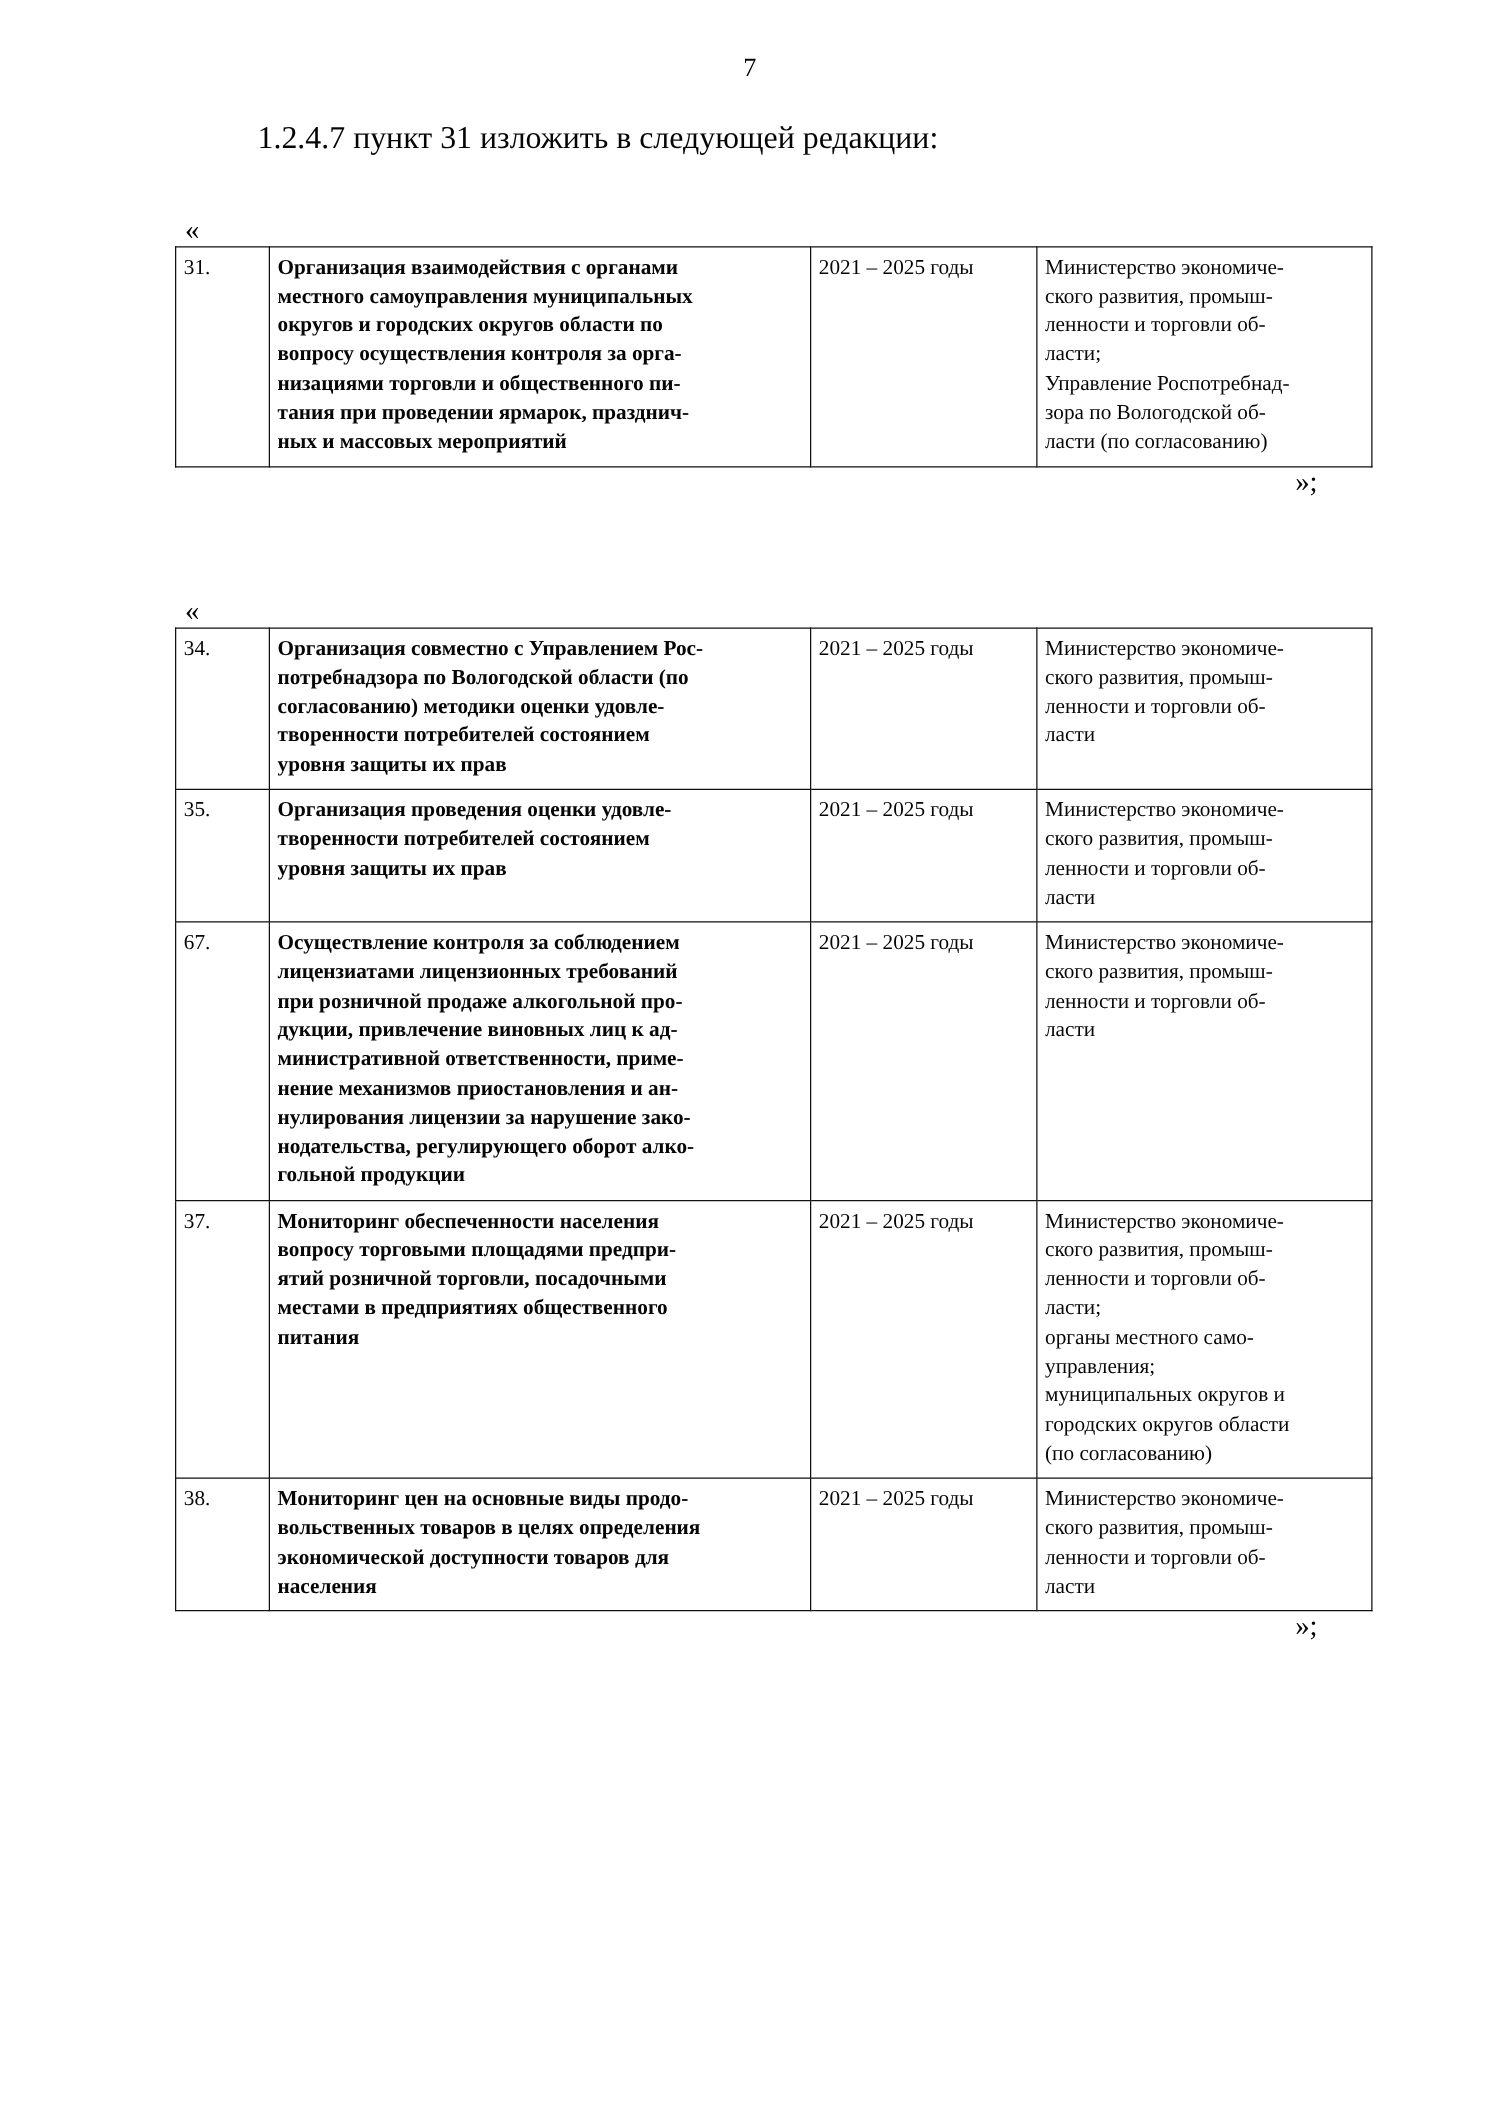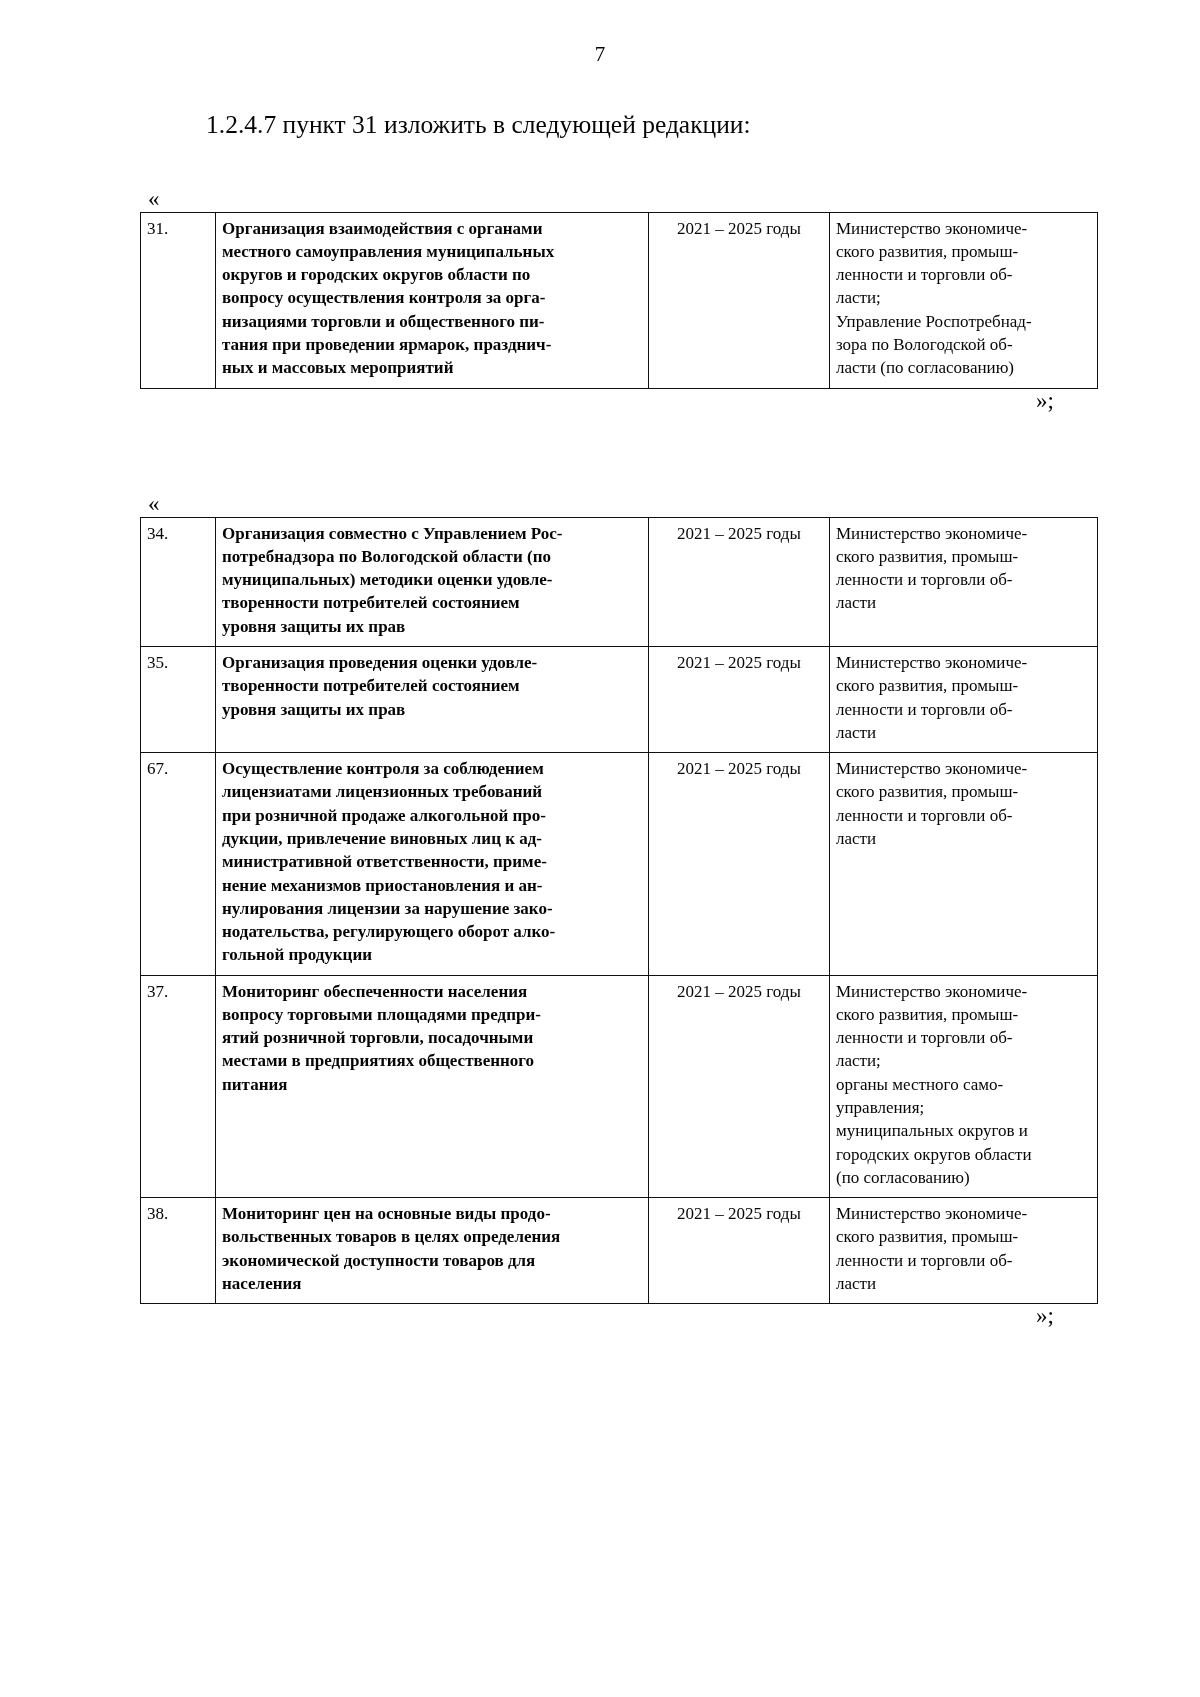--- a/index.html
+++ b/index.html
@@ -26,21 +26,21 @@
     position: absolute;
     top: 42px;
     left: 0;
     width: 1200px;
     text-align: center;
     font-size: 21px;
     letter-spacing: 0.2px;
   }
   .content {
     position: absolute;
-    top: 110px;
+    top: 95px;
     left: 140px;
     width: 930px;
   }
   .section-heading {
     font-size: 25.5px;
     line-height: 1.2;
     text-indent: 66px;
     margin: 0;
     padding: 0;
     white-space: nowrap;
@@ -76,21 +76,21 @@
     text-align: left;
     padding-left: 7px;
   }
   td.col-measure {
     width: 420px;
     font-weight: bold;
   }
   td.col-term {
     width: 168px;
     white-space: nowrap;
-    text-align: center;
+    text-align: left;
     padding-left: 5px;
   }
   td.col-exec {
     width: 255px;
   }
   .gap-md { height: 34px; }
   .gap-lg { height: 46px; }
   .cell-line { display: block; white-space: nowrap; }
 </style>
 </head>
@@ -144,21 +144,21 @@
     <table class="doc-table">
       <tbody>
 
         <tr>
           <td class="col-num">
             <span>34.</span>
           </td>
           <td class="col-measure">
             <span class="cell-line">Организация совместно с Управлением Рос-</span>
             <span class="cell-line">потребнадзора по Вологодской области (по</span>
-            <span class="cell-line">муниципальных) методики оценки удовле-</span>
+            <span class="cell-line">согласованию) методики оценки удовле-</span>
             <span class="cell-line">творенности потребителей состоянием</span>
             <span class="cell-line">уровня защиты их прав</span>
           </td>
           <td class="col-term">2021 – 2025 годы</td>
           <td class="col-exec">
             <span class="cell-line">Министерство экономиче-</span>
             <span class="cell-line">ского развития, промыш-</span>
             <span class="cell-line">ленности и торговли об-</span>
             <span class="cell-line">ласти</span>
           </td>

